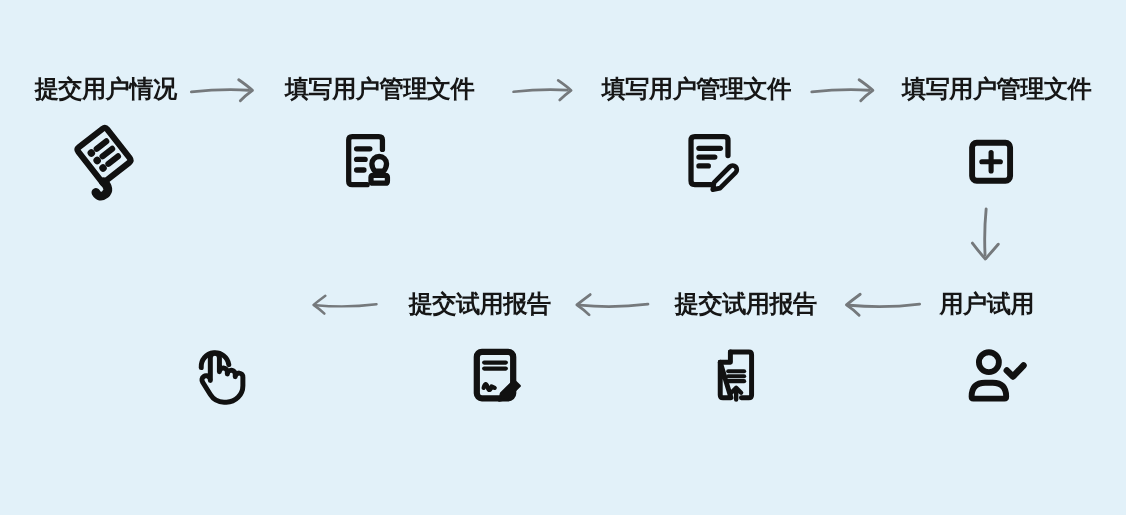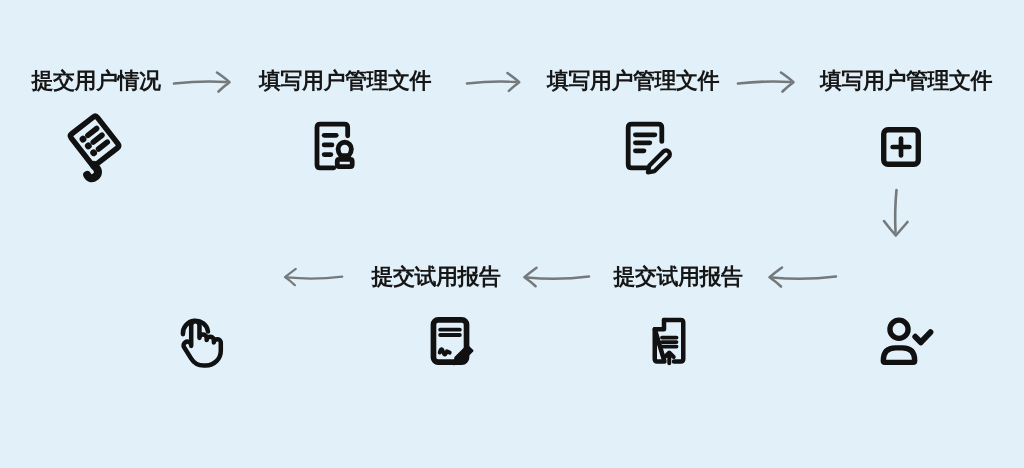--- a/index.html
+++ b/index.html
@@ -112,20 +112,21 @@
     </svg>
   </div>
 
   <div class="arrow" style="left:879px;top:188px;width:34px;height:58px">
     <svg viewBox="0 0 34 58" fill="none" stroke="currentColor" stroke-width="2.6" stroke-linecap="round" stroke-linejoin="round">
       <path d="M17.5 2 Q15.5 22 16.5 44"></path>
       <path d="M5 33 Q11 41 16.8 47.5 Q22.5 41 28.5 34"></path>
     </svg>
   </div>
 
+  <div class="step-label" style="left:897px;top:277px">用户试用</div>
   <div class="icon" style="left:903px;top:341px;width:64px;height:64px">
     <svg viewBox="0 0 24 24" fill="none" stroke="currentColor" stroke-width="2" stroke-linecap="round" stroke-linejoin="round">
       <circle cx="10.5" cy="7.6" r="3.4"></circle>
       <path d="M4.6 19.4 Q4.6 14.6 9.2 14.6 H11.8 Q16.4 14.6 16.4 19.4 Q16.4 20 15.8 20 H5.2 Q4.6 20 4.6 19.4 Z"></path>
       <path d="M16.6 10.4 L18.7 12.5 L22.3 8.7" stroke-width="2.2"></path>
     </svg>
   </div>
 
   <div class="arrow" style="left:766px;top:264px;width:72px;height:26px">
     <svg viewBox="0 0 72 26" fill="none" stroke="currentColor" stroke-width="2.6" stroke-linecap="round" stroke-linejoin="round">

